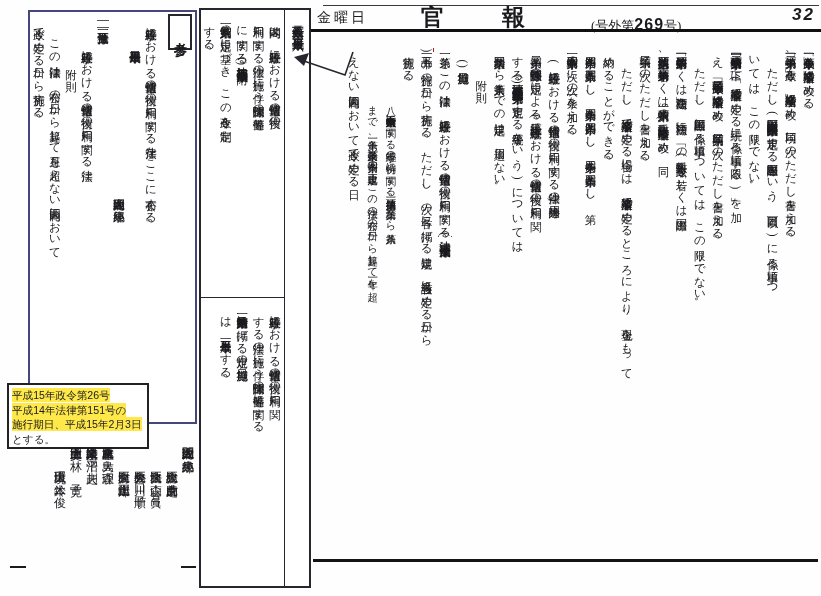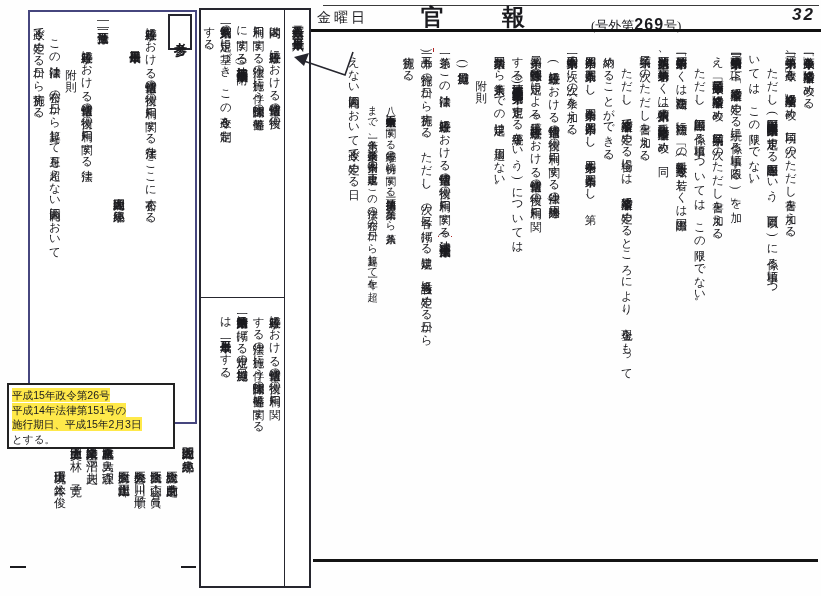--- a/index.html
+++ b/index.html
@@ -35,21 +35,21 @@
   #cab-body{left:0;top:290px;width:83px;height:288px;box-sizing:border-box;font-size:11.5px;padding:8px 1px 0 0;}
   
   #ref{left:28px;top:10px;width:169px;height:414px;border:2px solid #46467e;box-sizing:border-box;background:#fff;}
   #ref-label{right:3px;top:2px;width:24px;height:36px;border:2px solid #26262e;box-sizing:border-box;
              font-size:13px;font-weight:bold;line-height:20px;text-align:center;}
   #ref-flow{left:3px;top:8px;right:36px;bottom:4px;font-size:11.5px;overflow:hidden;}
   #ref-flow > div{line-height:16px;white-space:nowrap;}
   .pad-pm{padding-top:170px;}
   .lawnum{border-top:1px solid #555;border-bottom:1px solid #555;padding:3px 0;}
   
-  #note{left:7px;top:383px;width:168px;height:66px;border:2px solid #222;box-sizing:border-box;background:#fff;
+  #note{left:7px;top:383px;width:142px;height:66px;border:2px solid #222;box-sizing:border-box;background:#fff;
         font-family:"Liberation Sans","DejaVu Sans",sans-serif;font-size:10.6px;line-height:14.5px;
         padding:3px 3px;white-space:nowrap;}
   #note mark{background:#ffe94a;color:inherit;padding:1px 0;}
   
   #ministers{left:34px;top:438px;width:162px;height:156px;font-size:12px;overflow:hidden;}
   #ministers > div{line-height:16px;white-space:nowrap;}
   .lg{display:inline-block;height:24px;}   
   .mg{display:inline-block;height:13px;}   
   .dash{height:2px;background:#1b1b1f;}
   #dash-l{left:10px;top:566px;width:16px;}

